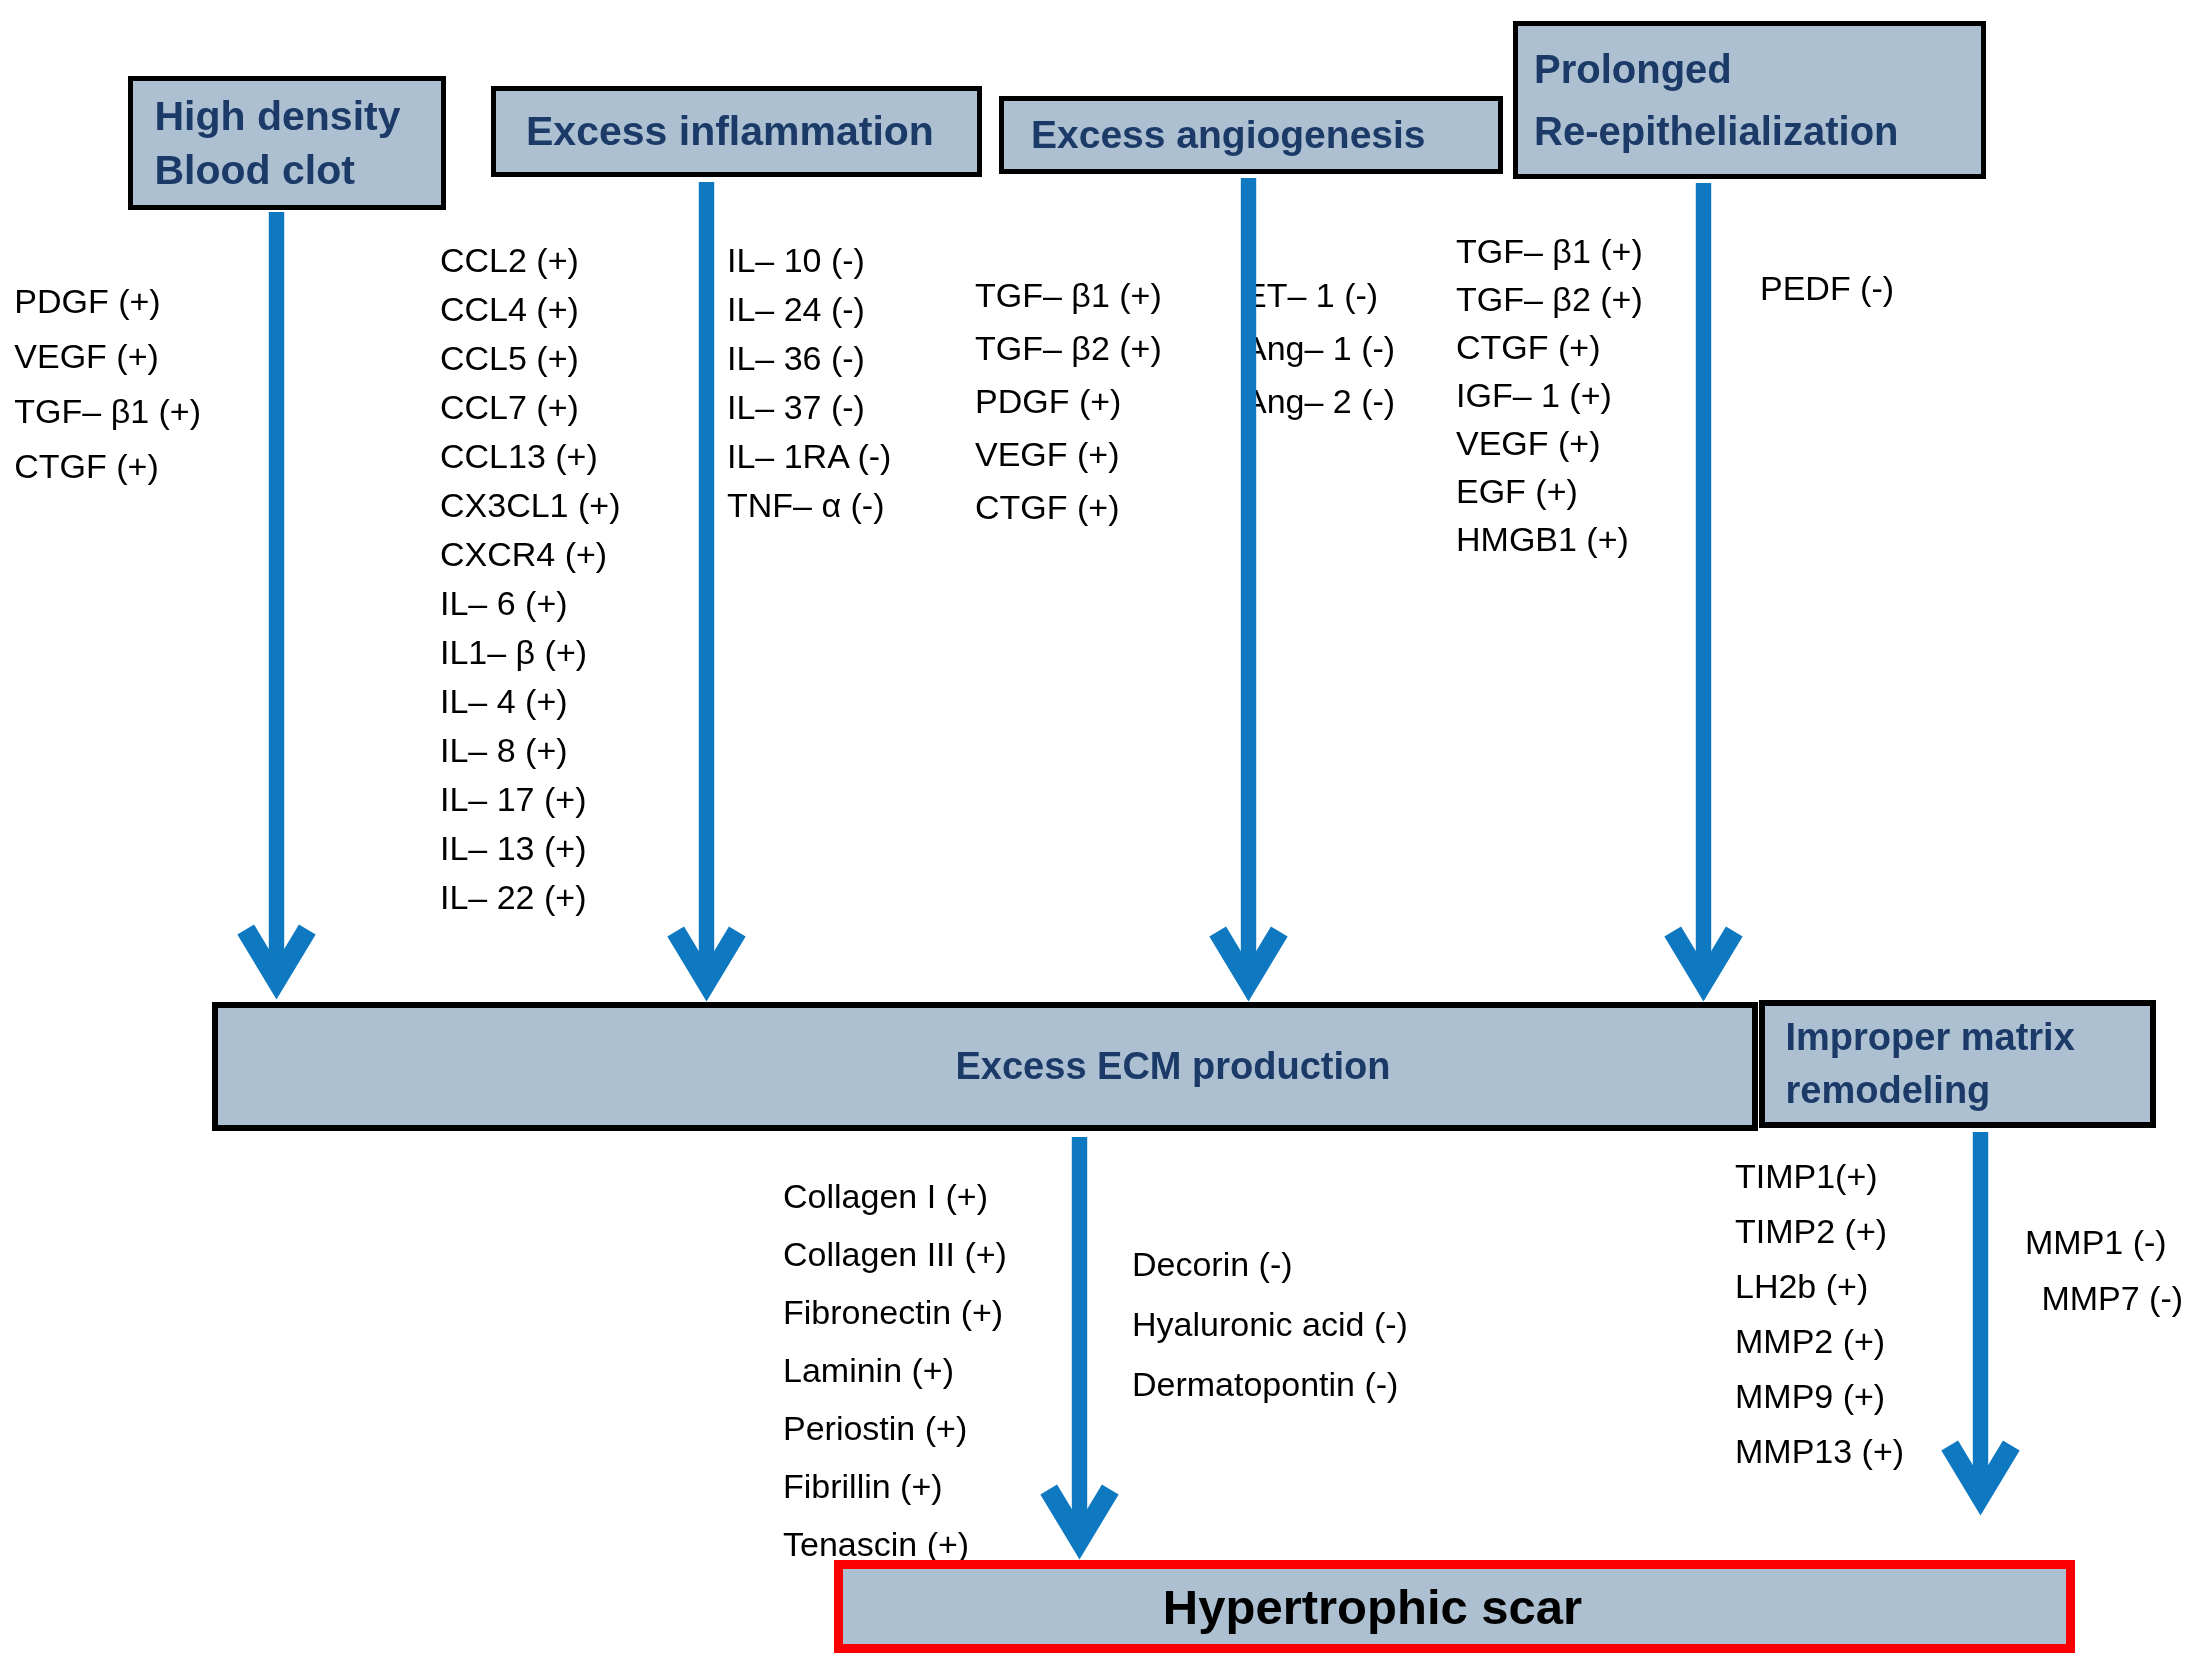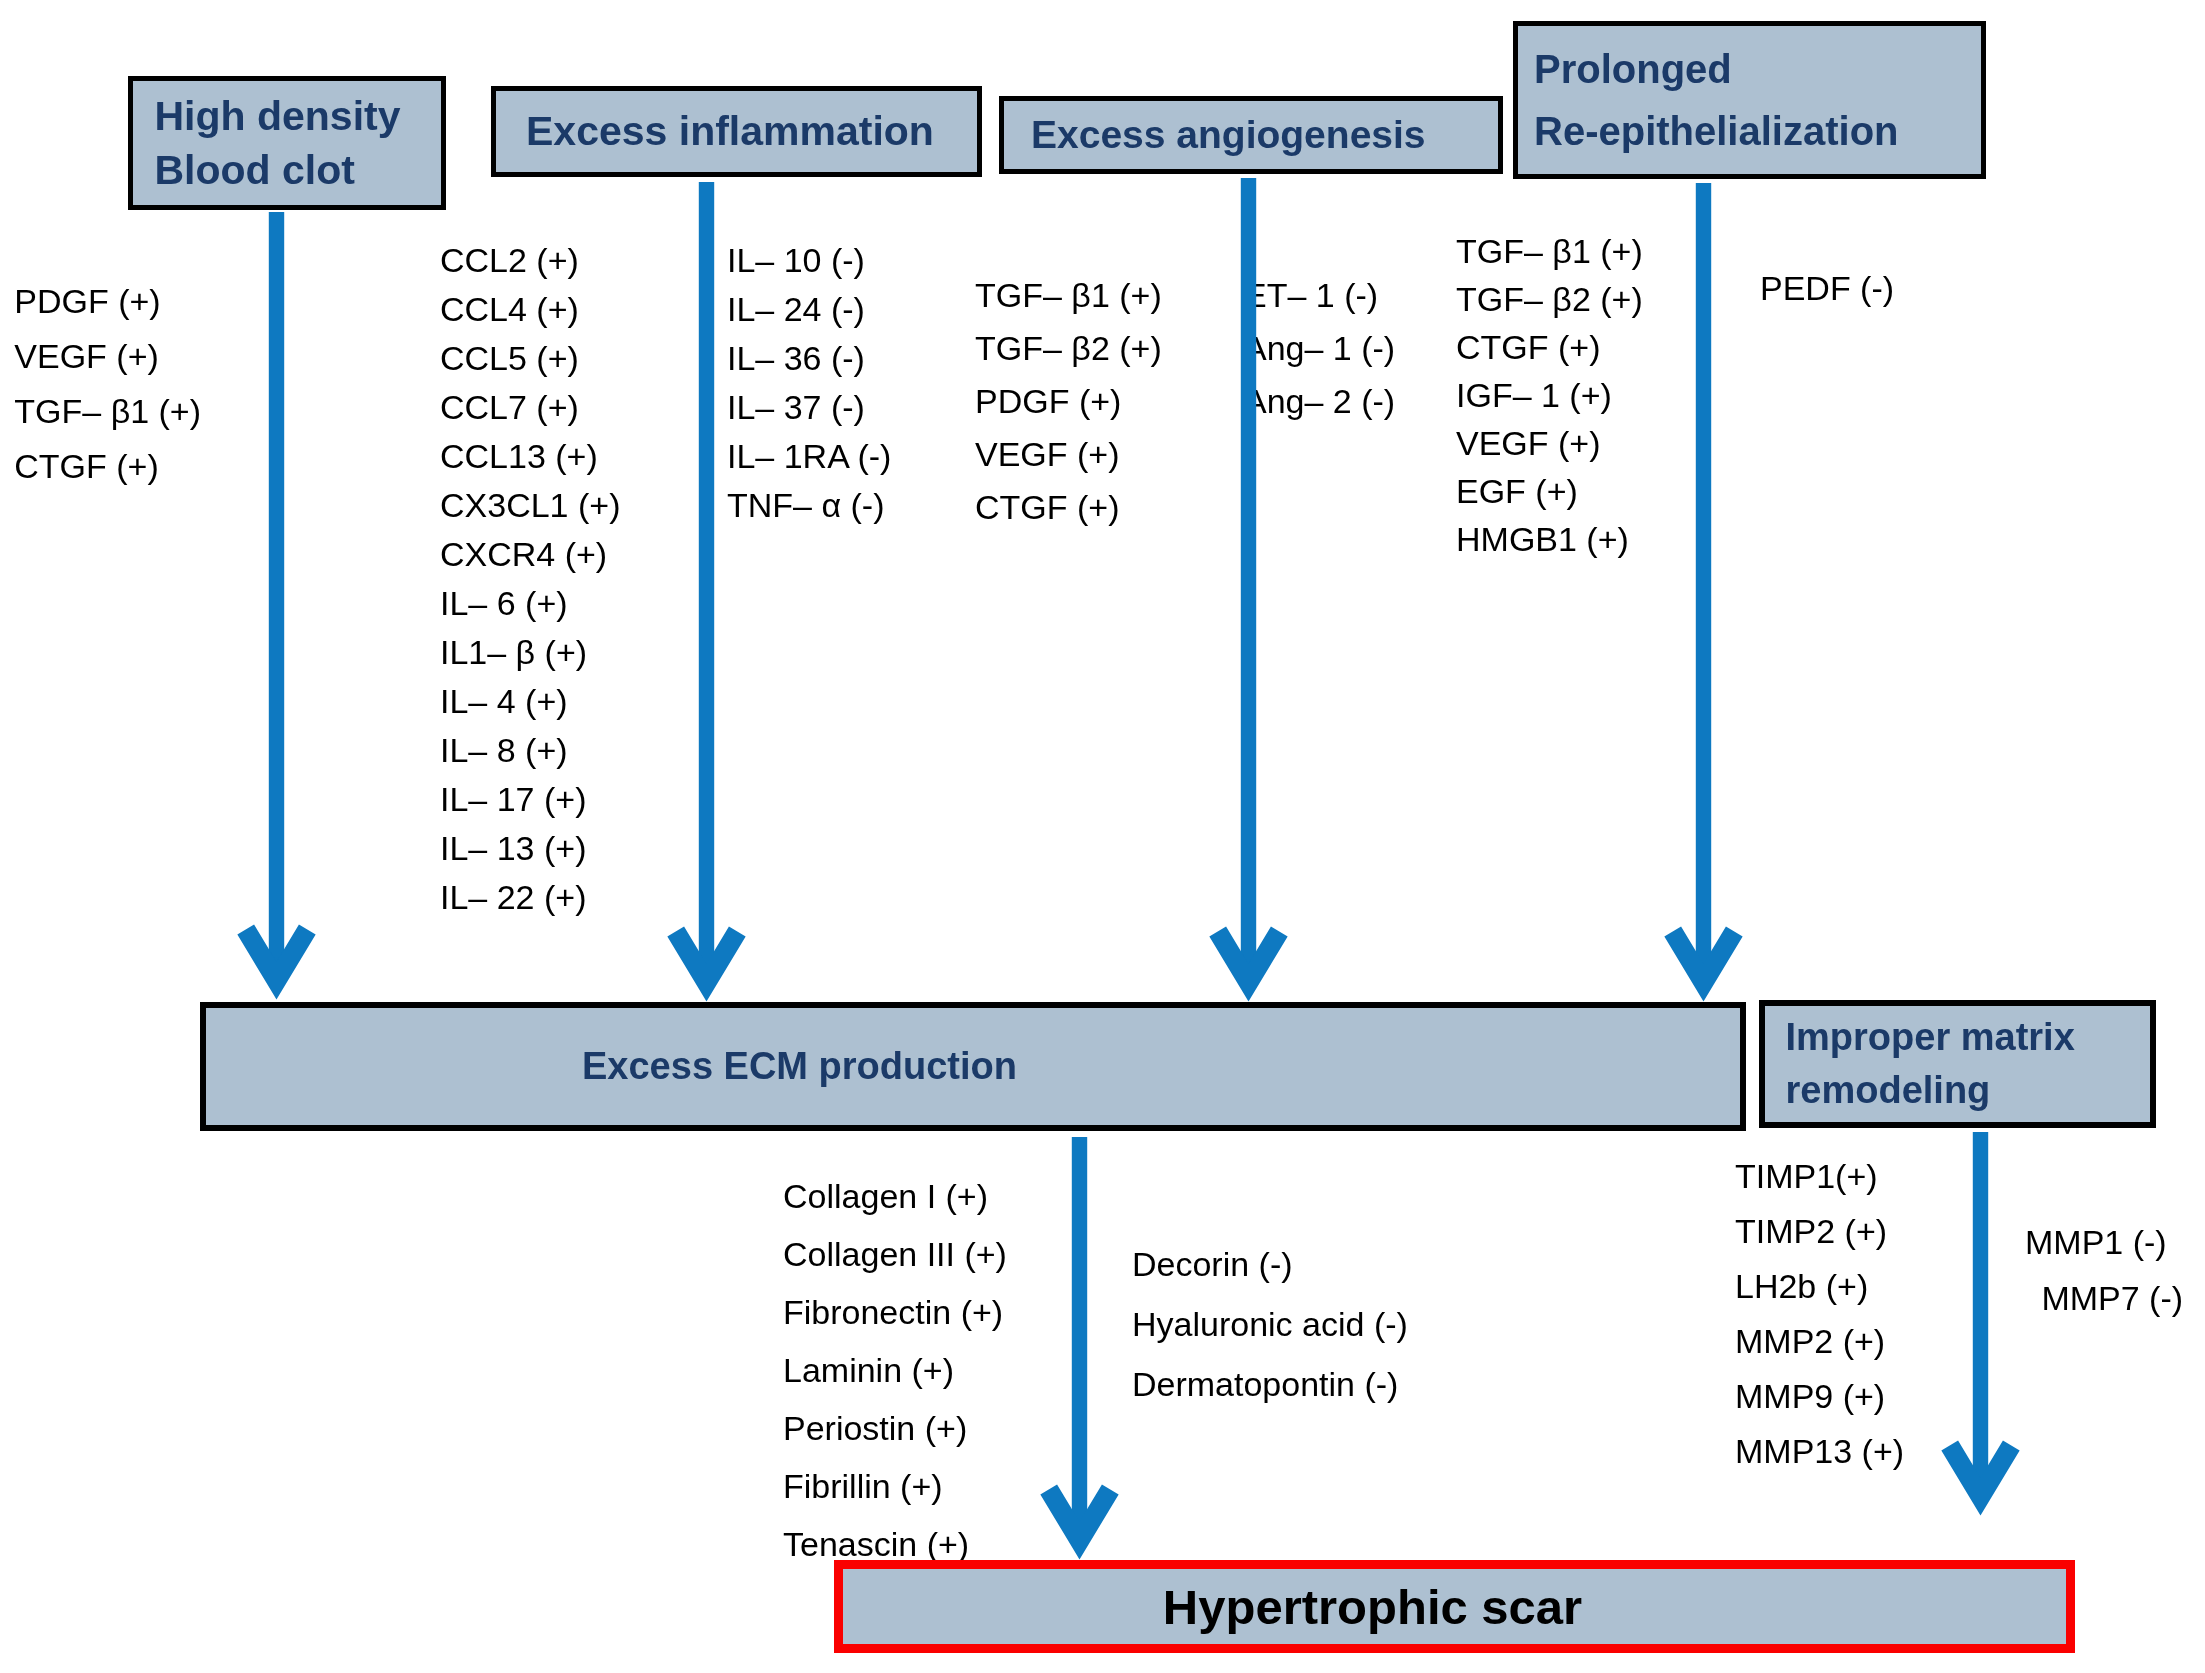--- a/index.html
+++ b/index.html
@@ -24,21 +24,21 @@
     display:flex;flex-direction:column;justify-content:center;
     box-sizing:border-box;
     white-space:nowrap;
   }
   .box .bline{display:block;}
 
   .box-hd      {left:128px;  top:76px;  width:318px;  height:134px; font-size:41px; padding-left:21.5px; line-height:1.32;}
   .box-infl    {left:463px;  top:86px;  width:491px;  height:91px; font-size:41px; padding-left:30px;margin-left:28px;}
   .box-angio   {left:999px; top:96px;  width:504px;  height:78px; font-size:39px; padding-left:27px;}
   .box-reepi   {left:1513px; top:20.5px;   width:473px;  height:158px; font-size:40px; padding-left:16px; line-height:1.55;}
-  .box-mid     {left:200px;  top:1002px; width:1546px; height:129px; font-size:38px; padding-left:376px; line-height:1.45; border-width:6.1px;}
+  .box-mid     {left:212px;  top:1002px; width:1546px; height:129px; font-size:38px; padding-left:376px; line-height:1.45; border-width:6.1px;text-align:center;}
   .box-improper{left:1759px; top:1000px; width:397px;  height:128px; font-size:38px; padding-left:20.5px; line-height:1.40; border-width:6.1px;}
   .box-scar{
     left:834px; top:1560px; width:1241px; height:93px;
     border:9.2px solid var(--scar-border);
     background:var(--box-fill);
     color:#000; font-size:49px; font-weight:bold;
     align-items:center; text-align:center;
     padding-right:164px;
   }
 

